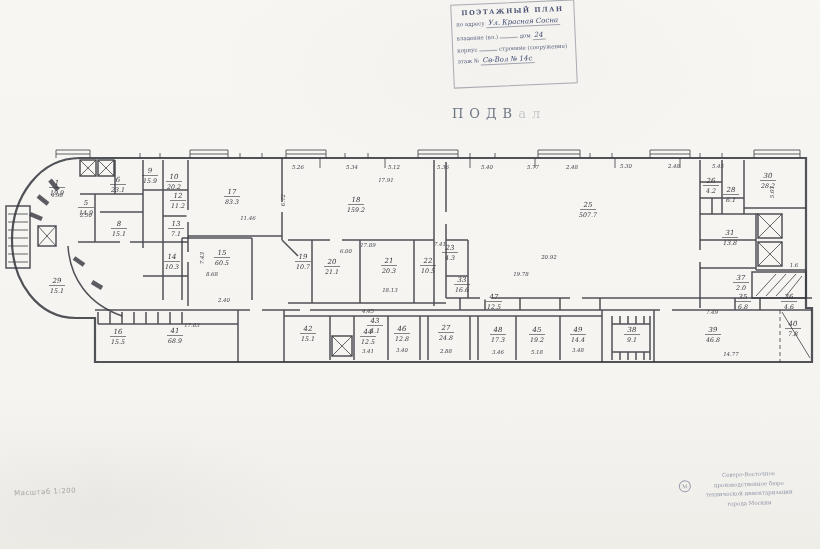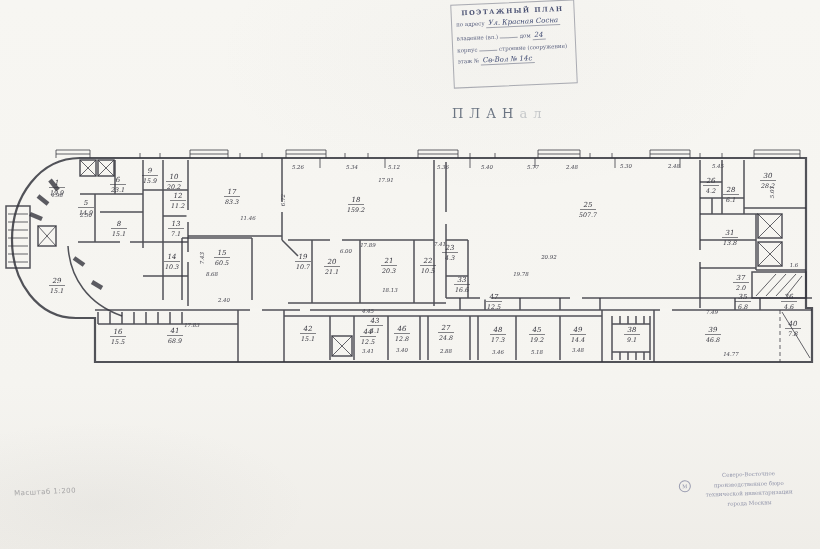--- a/index.html
+++ b/index.html
@@ -77,21 +77,21 @@
     <span class="blank"></span>
     <span>строение (сооружение)</span>
   </div>
   <div>
     <span>этаж №</span>
     <span class="hw">Св-Вол № 14с</span>
   </div>
 </div>
 
 <div class="plan-title">
-  <span>ПЛАН</span><span class="tail">ал</span>
+  <span>ПОДВ</span><span class="tail">ал</span>
 </div>
 
 <svg class="plan" width="820" height="549" viewBox="0 0 820 549" id="plan-svg">
 
   <path class="wall w-outer" d="M 80,158 H 806 V 308 H 812 V 362 H 95 V 318 H 76 C 38,318 12,282 12,240 C 12,196 40,158 80,158 Z"></path>
 
   <rect class="wall w-main" x="6" y="206" width="24" height="62"></rect>
   <path class="wall w-thin" d="M 8,214 H 28 M 8,222 H 28 M 8,230 H 28 M 8,238 H 28 M 8,246 H 28 M 8,254 H 28 M 8,262 H 28"></path>
 
   <path class="wall w-thin" d="M 56,158 V 150 H 90 V 158 M 56,154 H 90

